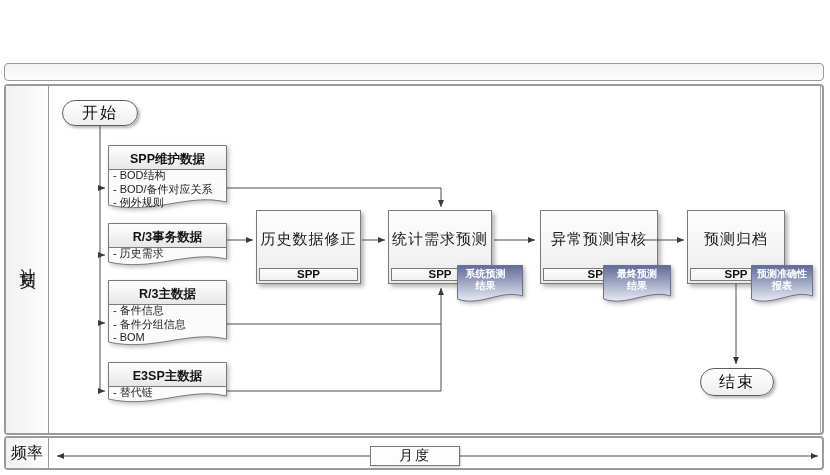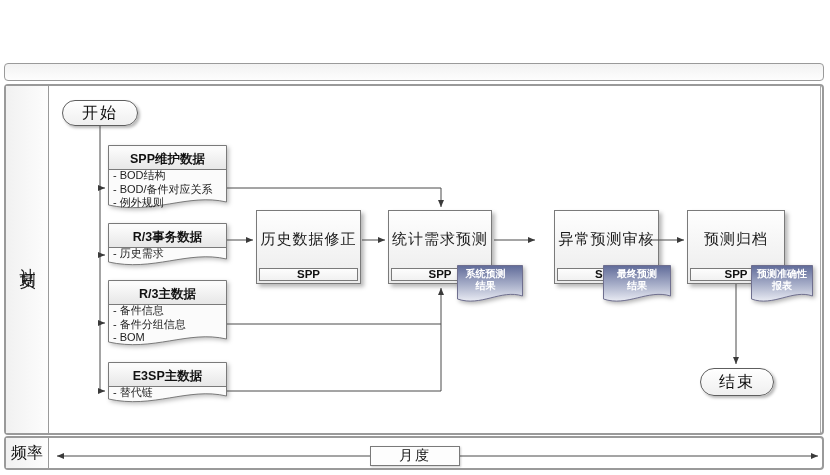--- a/index.html
+++ b/index.html
@@ -55,21 +55,21 @@
     background:linear-gradient(180deg,#fefefe 0%,#ebebeb 100%);
     box-shadow:3px 3px 4px rgba(0,0,0,.28);padding-left:48px; }
   .proc-label { position:absolute; top:0; left:0; right:0; height:57px;
     display:flex; align-items:center; justify-content:center;
     font-size:15px; letter-spacing:1px; color:#1a1a1a; }
   .proc-footer { position:absolute; left:2px; right:2px; bottom:2px; height:13px;
     border:1px solid #7a7a7a; background:linear-gradient(180deg,#fdfdfd,#f1f1f1);
     font-size:11.5px; font-weight:bold; text-align:center; line-height:11px; }
   #proc-1 { left:256px; width:105px; }
   #proc-2 { left:388px; width:104px; }
-  #proc-3 { left:554px; width:105px; }
+  #proc-3 { left:540px; width:118px; }
   #proc-4 { left:687px; width:98px; }
 
   
   .outdoc { position:absolute; top:265px; height:39px; z-index:6;
     filter:drop-shadow(2px 2px 2px rgba(0,0,0,.3)); }
   .outdoc svg { position:absolute; left:0; top:0; overflow:visible; }
   .outdoc-text { position:absolute; top:3px; left:0; right:0;
     font-size:10px; font-weight:bold; color:#ffffff; text-align:center; line-height:12px; }
   #out-1 { left:457px; width:57px;font-family:Liberation Serif, serif; }
   #out-2 { left:603px; width:68px;text-decoration:underline; }

